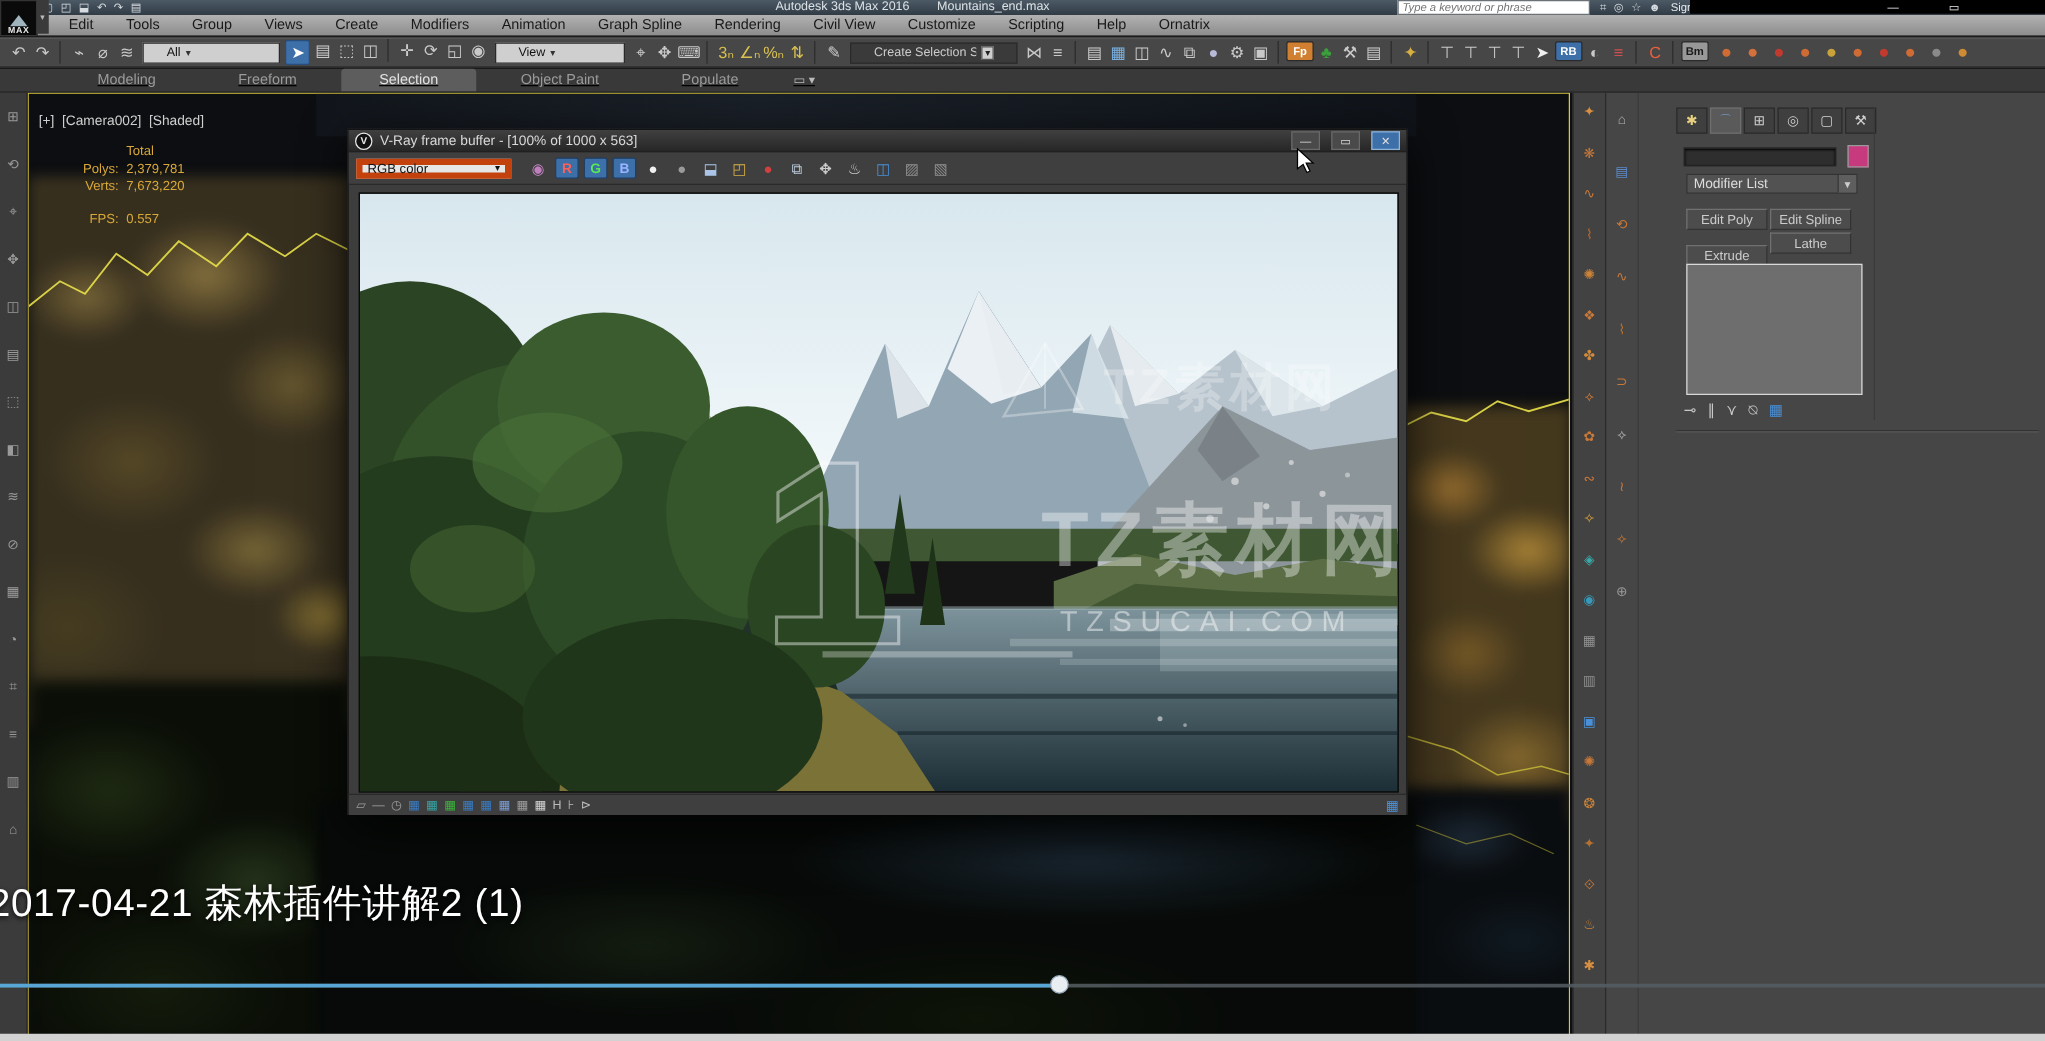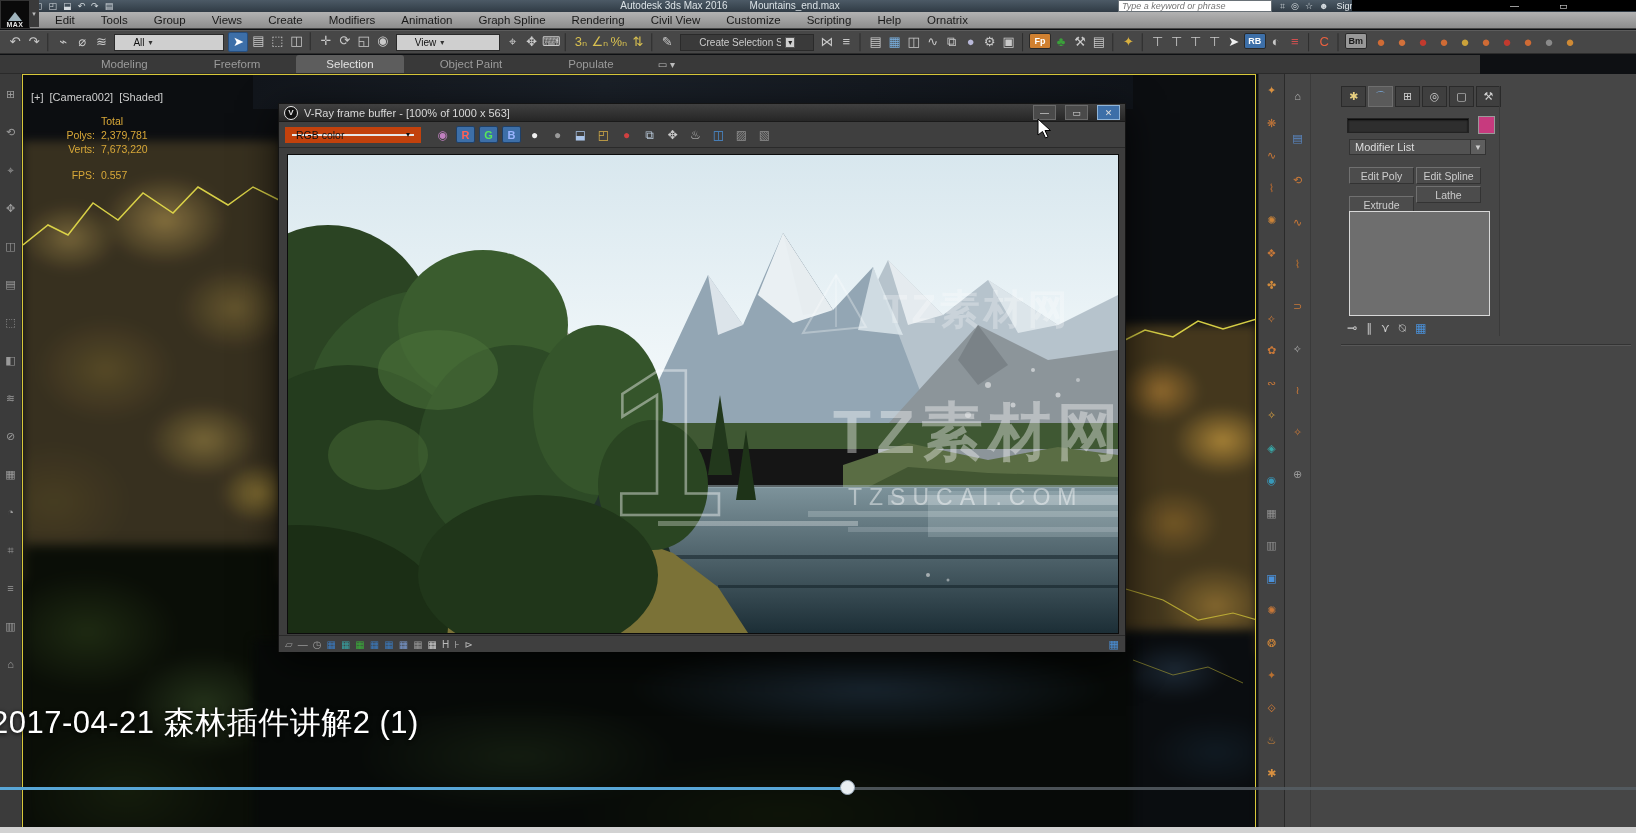--- a/index.html
+++ b/index.html
@@ -43,22 +43,22 @@
   .tbi.boxed{font-size:9px;font-weight:bold;padding:0 3px;border:1px solid #2a2a2a;border-radius:2px;min-width:14px;height:14px;}
   .tbi.active{background:#3d6fa8;color:#fff;border:1px solid #274e7d;}
   .tbi.sep{color:#2e2e2e;min-width:8px;font-size:15px;}
   .tb-field{height:15px;background:#cfcfcf;border:1px solid #2a2a2a;color:#111;font-size:10px;
       display:flex;align-items:center;padding:0 18px;gap:4px;margin:0 3px;white-space:nowrap;overflow:hidden;}
   .tb-field .arrow{font-size:8px;color:#333;}
   .tb-field.dark{background:#3a3a3a;color:#ccc;}
   .tb-field.dark .arrow{color:#bbb;background:#cfcfcf;border:1px solid #555;padding:0 2px;color:#222;}
 
   
-  #ribbon{left:0;top:55px;width:1480px;height:19px;background:#393939;border-bottom:1px solid #2a2a2a;
-      display:flex;align-items:flex-end;padding-left:71px;box-sizing:border-box;gap:6px;z-index:27;}
+  #ribbon{left:0;top:55px;width:1636px;height:19px;background:#393939;border-bottom:1px solid #2a2a2a;
+      display:flex;align-items:flex-end;padding-left:48px;box-sizing:border-box;gap:6px;z-index:27;text-decoration:underline;}
   .ribbon-tab{font-size:11.5px;color:#9b9b9b;padding:3px 30px;}
   .ribbon-tab.active{background:#5d5d5d;color:#e2e2e2;border-radius:3px 3px 0 0;margin-top:24px;}
   #ribbon-extra{color:#bbb;font-size:10px;padding:3px 8px;}
 
   
   #viewport{left:22px;top:74px;width:1234px;height:759px;background:#0c0e11;border:1px solid #d8c83a;box-sizing:border-box;z-index:1;overflow:hidden;}
   .vp-left-mtn{left:0;top:66px;width:258px;height:440px;filter:blur(5px);opacity:.95;background:
      radial-gradient(70px 50px at 18% 22%,#7a683a,transparent 70%),
      radial-gradient(90px 65px at 55% 18%,#8a7440,transparent 70%),
      radial-gradient(80px 60px at 82% 38%,#6a5a30,transparent 70%),
@@ -127,21 +127,21 @@
   #vfb-titlebar{left:0;top:0;width:100%;height:18px;background:linear-gradient(#404040,#262626);
       display:flex;align-items:center;padding:0 5px;box-sizing:border-box;gap:6px;border-bottom:1px solid #1a1a1a;}
   #vfb-logo{width:12px;height:12px;border:1.5px solid #e8e8e8;border-radius:50%;color:#e8e8e8;font-size:8px;
       display:flex;align-items:center;justify-content:center;font-weight:bold;background:#111;}
   #vfb-title{color:#d8d8d8;font-size:11px;flex:1;}
   .vfb-wbtn{width:21px;height:13px;background:#4a4a4a;border:1px solid #6a6a6a;color:#ddd;font-size:9px;
       display:flex;align-items:center;justify-content:center;margin-left:3px;line-height:10px;}
   .vfb-wbtn.close{background:#3d6fa8;border-color:#8fb4d8;}
   #vfb-toolbar{left:0;top:18px;width:100%;height:26px;background:#3f3f3f;border-bottom:1px solid #2a2a2a;
       display:flex;align-items:center;padding:0 6px;box-sizing:border-box;gap:4px;}
-  #vfb-channel{width:136px;height:16px;background:#e6e6e6;border:7px solid #c2410c;color:#111;font-size:10.5px;
+  #vfb-channel{width:124px;height:16px;background:#e6e6e6;border:5px solid #c2410c;color:#111;font-size:10.5px;
       display:flex;align-items:center;justify-content:space-between;padding:0 4px;box-sizing:border-box;margin-right:8px;}
   .vfbi{min-width:19px;height:17px;display:flex;align-items:center;justify-content:center;font-size:12px;color:#c8c8c8;}
   .vfbi.boxed{border:1px solid #1f3f66;border-radius:2px;font-weight:bold;font-size:11px;min-width:17px;height:15px;}
   #vfb-image{left:8px;top:50px;width:830px;height:478px;background:#151515;border:1px solid #0c0c0c;}
   #vfb-bottombar{left:0;top:531px;width:100%;height:17px;background:#3f3f3f;border-top:1px solid #2a2a2a;
       display:flex;align-items:center;padding:0 6px;box-sizing:border-box;gap:5px;}
   .vfbb{font-size:10px;line-height:11px;}
   #vfb-bottom-right{margin-left:auto;color:#4a90d8;font-size:11px;}
 
   

